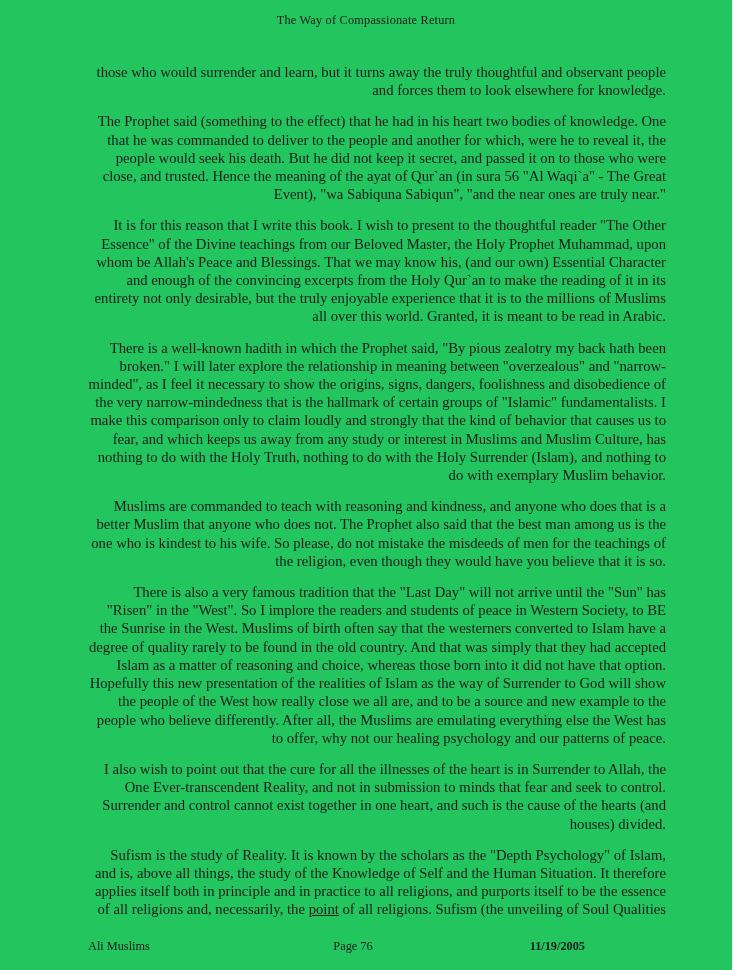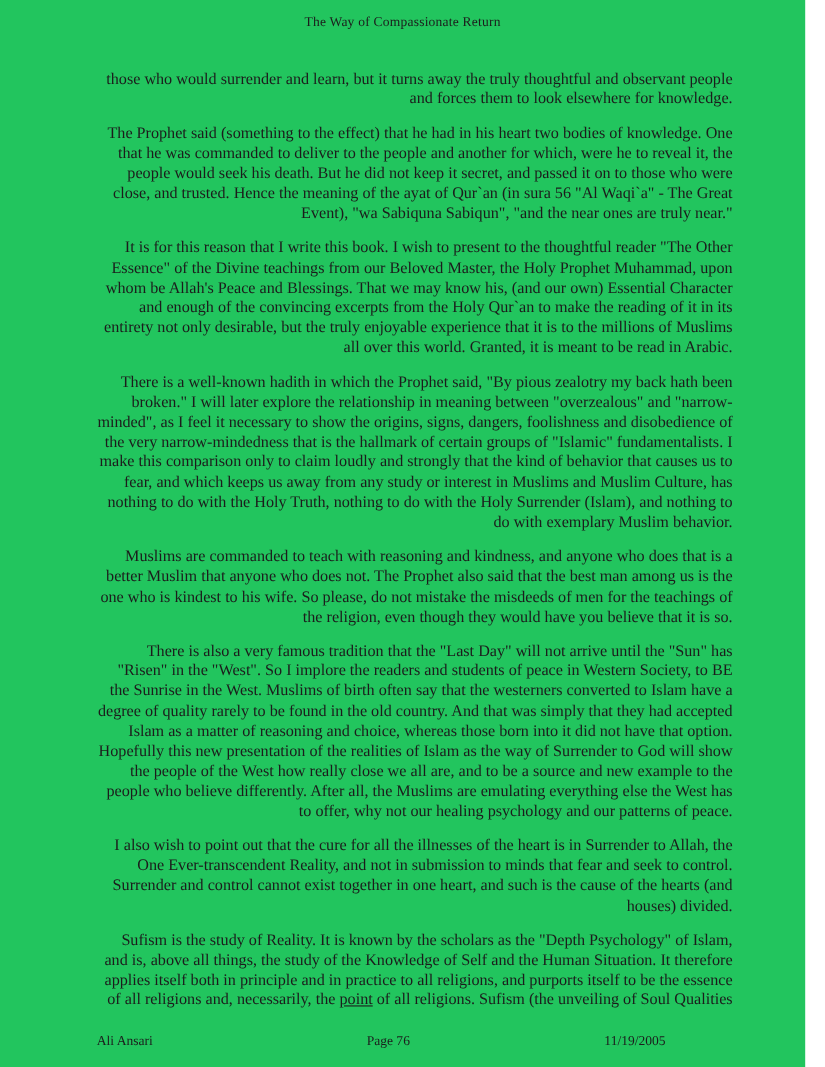--- a/index.html
+++ b/index.html
@@ -61,23 +61,24 @@
   }
   .footer .page-num {
     position: absolute;
     left: 353px;
     top: 0;
     transform: translateX(-50%);
     white-space: nowrap;
   }
   .footer .date {
     position: absolute;
-    right: 127px;
+    right: 147px;
     top: 0;
     white-space: nowrap;
+    font-weight: bold;
   }
 </style>
 </head>
 <body>
 
 <div class="page">
 
   <div class="running-header">The Way of Compassionate Return</div>
 
   <div class="body-text">
@@ -85,18 +86,18 @@
     <p>The Prophet said (something to the effect) that he had in his heart two bodies of knowledge. One that he was commanded to deliver to the people and another for which, were he to reveal it, the people would seek his death. But he did not keep it secret, and passed it on to those who were close, and trusted. Hence the meaning of the ayat of Qur`an (in sura 56 "Al Waqi`a" - The Great Event), "wa Sabiquna Sabiqun", "and the near ones are truly near."</p>
     <p>It is for this reason that I write this book. I wish to present to the thoughtful reader "The Other Essence" of the Divine teachings from our Beloved Master, the Holy Prophet Muhammad, upon whom be Allah's Peace and Blessings. That we may know his, (and our own) Essential Character and enough of the convincing excerpts from the Holy Qur`an to make the reading of it in its entirety not only desirable, but the truly enjoyable experience that it is to the millions of Muslims all over this world. Granted, it is meant to be read in Arabic.</p>
     <p>There is a well-known hadith in which the Prophet said, "By pious zealotry my back hath been broken." I will later explore the relationship in meaning between "overzealous" and "narrow-minded", as I feel it necessary to show the origins, signs, dangers, foolishness and disobedience of the very narrow-mindedness that is the hallmark of certain groups of "Islamic" fundamentalists. I make this comparison only to claim loudly and strongly that the kind of behavior that causes us to fear, and which keeps us away from any study or interest in Muslims and Muslim Culture, has nothing to do with the Holy Truth, nothing to do with the Holy Surrender (Islam), and nothing to do with exemplary Muslim behavior.</p>
     <p>Muslims are commanded to teach with reasoning and kindness, and anyone who does that is a better Muslim that anyone who does not. The Prophet also said that the best man among us is the one who is kindest to his wife. So please, do not mistake the misdeeds of men for the teachings of the religion, even though they would have you believe that it is so.</p>
     <p>There is also a very famous tradition that the "Last Day" will not arrive until the "Sun" has "Risen" in the "West". So I implore the readers and students of peace in Western Society, to BE the Sunrise in the West. Muslims of birth often say that the westerners converted to Islam have a degree of quality rarely to be found in the old country. And that was simply that they had accepted Islam as a matter of reasoning and choice, whereas those born into it did not have that option. Hopefully this new presentation of the realities of Islam as the way of Surrender to God will show the people of the West how really close we all are, and to be a source and new example to the people who believe differently. After all, the Muslims are emulating everything else the West has to offer, why not our healing psychology and our patterns of peace.</p>
     <p>I also wish to point out that the cure for all the illnesses of the heart is in Surrender to Allah, the One Ever-transcendent Reality, and not in submission to minds that fear and seek to control. Surrender and control cannot exist together in one heart, and such is the cause of the hearts (and houses) divided.</p>
     <p><span>Sufism is the study of Reality. It is known by the scholars as the "Depth Psychology" of Islam, and is, above all things, the study of the Knowledge of Self and the Human Situation. It therefore applies itself both in principle and in practice to all religions, and purports itself to be the essence of all religions and, necessarily, the </span><span class="u">point</span><span> of all religions. Sufism (the unveiling of Soul Qualities</span></p>
   </div>
 
   <div class="footer">
-    <span class="author">Ali Ansari</span>
+    <span class="author">Ali Muslims</span>
     <span class="page-num">Page 76</span>
     <span class="date">11/19/2005</span>
   </div>
 
 </div>
 
 </body></html>

